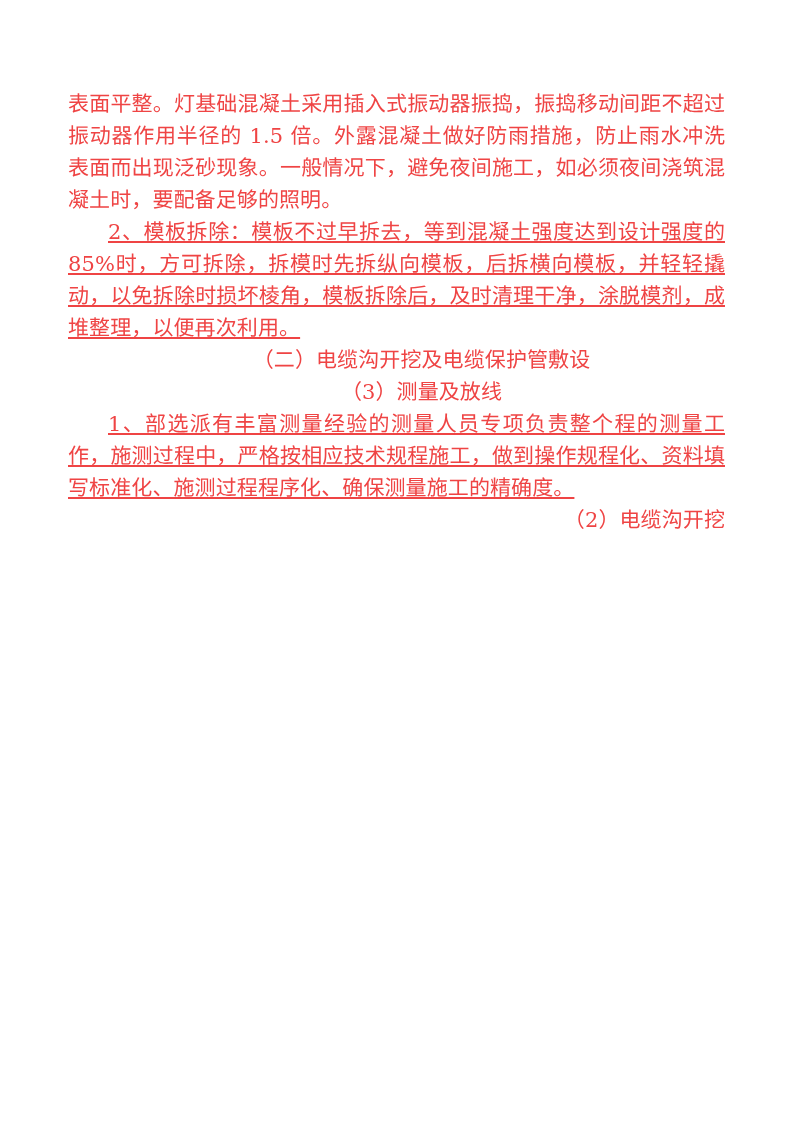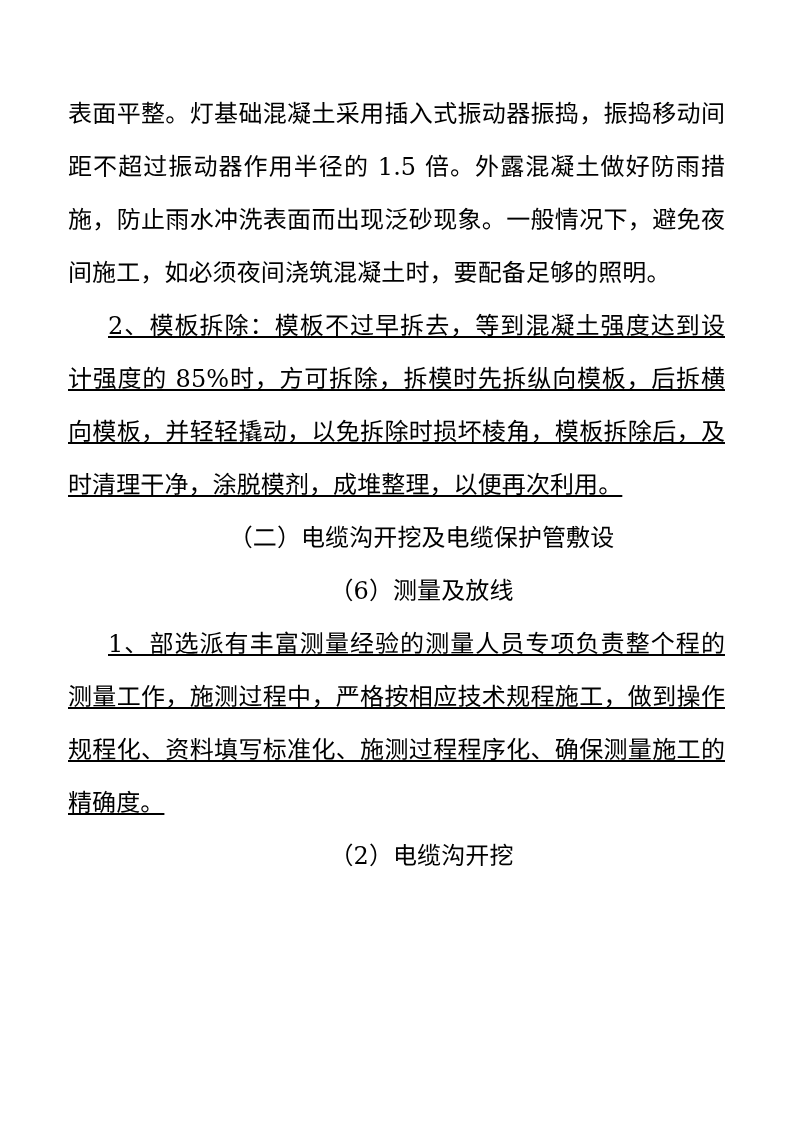--- a/index.html
+++ b/index.html
@@ -25,51 +25,51 @@
     padding: 88px 68px 0 68px;
   }
 
   .doc-body {
     width: 657px;
   }
 
   
   .para {
     margin: 0 0 0 0;
-    font-size: 24px;
-    line-height: 53px;
+    font-size: 21px;
+    line-height: 32px;
     text-align: justify;
     text-justify: inter-ideograph;
     letter-spacing: 0.1px;
     word-break: break-all;
-    color: #000000;
+    color: #ef4444;
   }
 
   
   .para.body-indent {
     text-indent: 40px;
     text-decoration: underline;
   }
 
   
   .para.heading-indent {
     text-indent: 50px;
     text-align: center;
   }
 
   
   .para.trailing {
-    text-align: center;
+    text-align: right;
   }
 </style>
 </head>
 <body>
 
 <div class="page">
   <div class="doc-body" id="doc-body">
       <p class="para ">表面平整。灯基础混凝土采用插入式振动器振捣，振捣移动间距不超过振动器作用半径的 1.5 倍。外露混凝土做好防雨措施，防止雨水冲洗表面而出现泛砂现象。一般情况下，避免夜间施工，如必须夜间浇筑混凝土时，要配备足够的照明。</p>
       <p class="para body-indent">2、模板拆除：模板不过早拆去，等到混凝土强度达到设计强度的 85%时，方可拆除，拆模时先拆纵向模板，后拆横向模板，并轻轻撬动，以免拆除时损坏棱角，模板拆除后，及时清理干净，涂脱模剂，成堆整理，以便再次利用。</p>
       <p class="para heading-indent">（二）电缆沟开挖及电缆保护管敷设</p>
-      <p class="para heading-indent">（6）测量及放线</p>
+      <p class="para heading-indent">（3）测量及放线</p>
       <p class="para body-indent">1、部选派有丰富测量经验的测量人员专项负责整个程的测量工作，施测过程中，严格按相应技术规程施工，做到操作规程化、资料填写标准化、施测过程程序化、确保测量施工的精确度。</p>
       <p class="para heading-indent trailing">（2）电缆沟开挖</p>
     </div>
 </div>
 
 </body></html>

